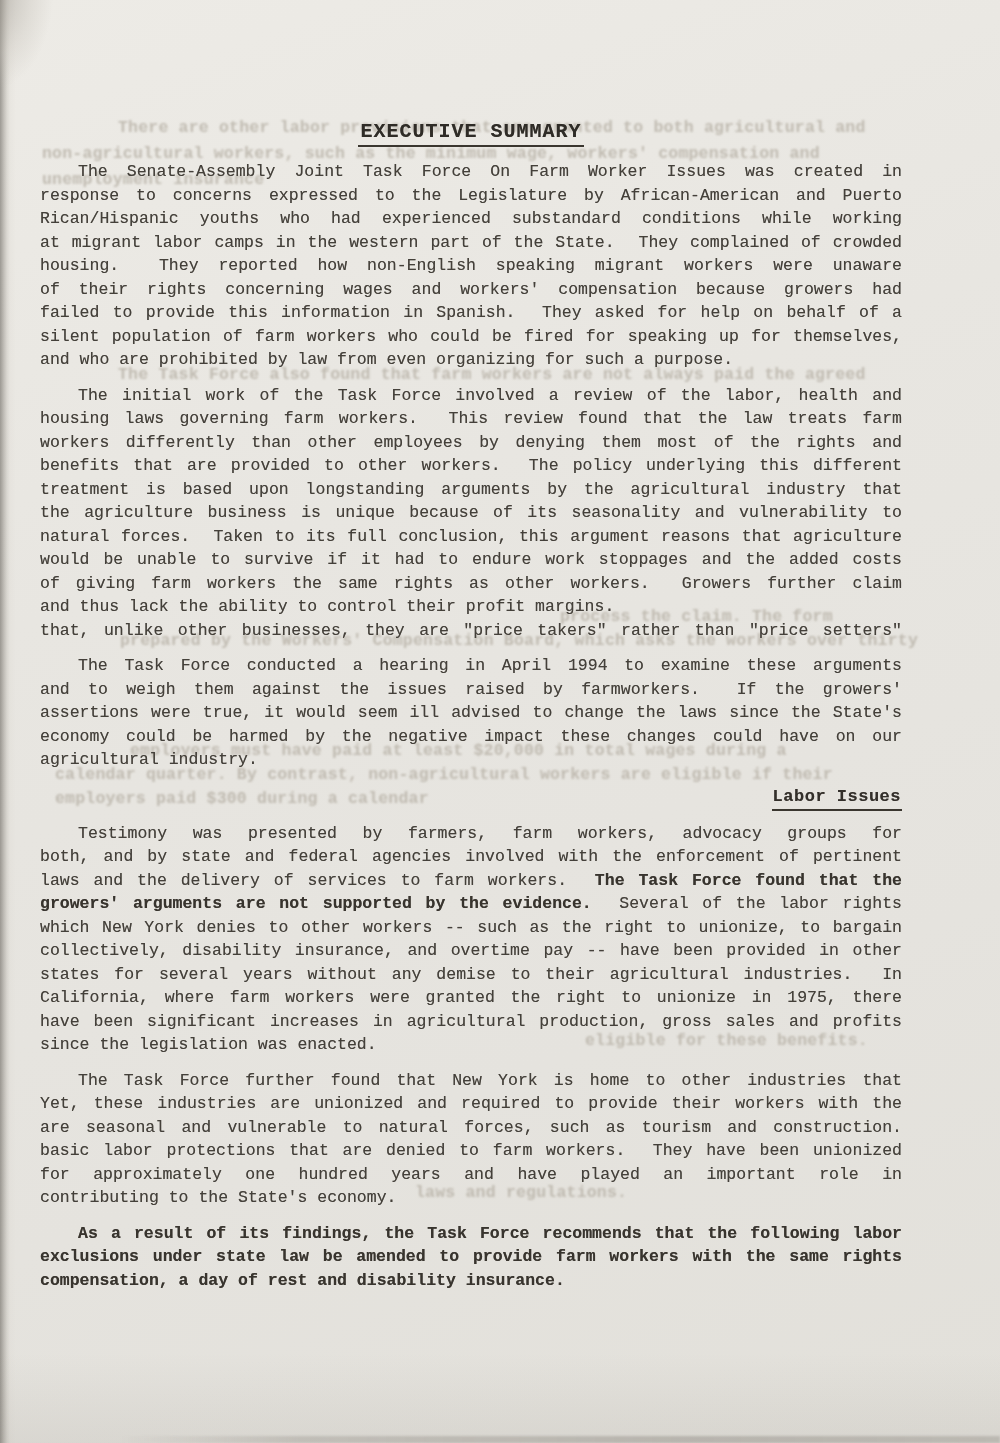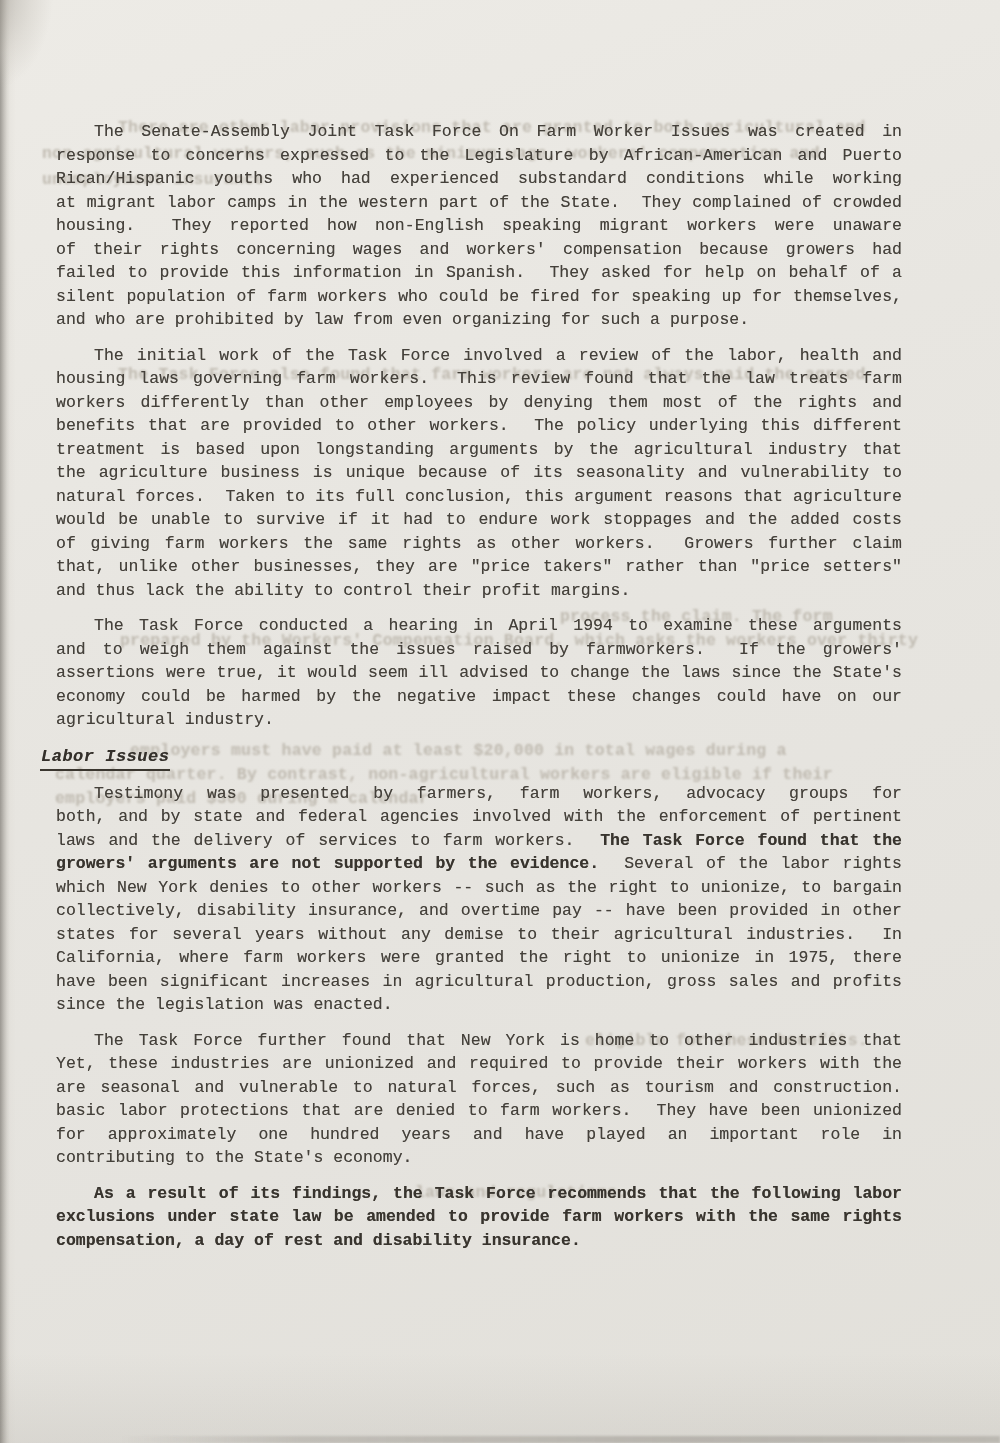--- a/index.html
+++ b/index.html
@@ -40,27 +40,27 @@
     filter:blur(1.3px);opacity:.8;
   }
   
   .content{position:absolute;left:40px;top:120px;width:862px;}
   .doc-title-row{text-align:center;height:24px;line-height:24px;margin-bottom:16px;}
   .doc-title{
     display:inline-block;font-weight:700;font-size:20px;letter-spacing:1px;
     color:#2f2c27;border-bottom:2.5px solid #3a362f;padding:0 2px 1px 2px;
     text-shadow:0 0 .5px rgba(47,44,39,.55);
   }
-  .section-heading-row{text-align:left;height:22px;line-height:22px;margin:14px 0;font-style:italic;}
+  .section-heading-row{text-align:right;height:22px;line-height:22px;margin:14px 0;}
   .section-heading{
     display:inline-block;font-weight:700;font-size:17px;letter-spacing:.5px;
     color:#332f2a;border-bottom:2px solid #3a362f;padding:0 1px 1px 1px;
     text-shadow:0 0 .5px rgba(47,44,39,.5);
   }
-  .para{margin:0 0 12px 16px;font-size:16.5px;}
+  .para{margin:0 0 12px 0;font-size:16.5px;}
   .para:last-child{margin-bottom:0;}
   .line{
     height:23.5px;line-height:23.5px;
     text-align:justify;text-align-last:justify;
     overflow:hidden;
     text-shadow:0 0 .45px rgba(62,58,51,.5);
   }
   .line.first{padding-left:38px;}
   .line.last{text-align-last:left;}
   .b{font-weight:700;color:#38342e;text-shadow:0 0 .55px rgba(50,46,40,.6);}
@@ -79,20 +79,23 @@
       <div class="ghost-line" style="left: 120px; top: 630px;">prepared by the Workers' Compensation Board, which asks the workers over thirty</div>
       <div class="ghost-line" style="left: 130px; top: 740px;">employers must have paid at least $20,000 in total wages during a</div>
       <div class="ghost-line" style="left: 55px; top: 764px;">calendar quarter.  By contrast, non-agricultural workers are eligible if their</div>
       <div class="ghost-line" style="left: 55px; top: 788px;">employers paid $300 during a calendar</div>
       <div class="ghost-line" style="left: 585px; top: 1030px;">eligible for these benefits.</div>
       <div class="ghost-line" style="left: 415px; top: 1182px;">laws and regulations.</div>
     </div>
 
   <div class="content">
 
+    <div class="doc-title-row">
+      <span class="doc-title">EXECUTIVE SUMMARY</span>
+    </div>
 
     <div class="para">
         <div class="line first"><span>The Senate-Assembly Joint Task Force On Farm Worker Issues was created in</span></div>
         <div class="line"><span>response to concerns expressed to the Legislature by African-American and Puerto</span></div>
         <div class="line"><span>Rican/Hispanic youths who had experienced substandard conditions while working</span></div>
         <div class="line"><span>at migrant labor camps in the western part of the State.&nbsp; They complained of crowded</span></div>
         <div class="line"><span>housing.&nbsp; They reported how non-English speaking migrant workers were unaware</span></div>
         <div class="line"><span>of their rights concerning wages and workers' compensation because growers had</span></div>
         <div class="line"><span>failed to provide this information in Spanish.&nbsp; They asked for help on behalf of a</span></div>
         <div class="line"><span>silent population of farm workers who could be fired for speaking up for themselves,</span></div>
@@ -101,22 +104,22 @@
     <div class="para">
         <div class="line first"><span>The initial work of the Task Force involved a review of the labor, health and</span></div>
         <div class="line"><span>housing laws governing farm workers.&nbsp; This review found that the law treats farm</span></div>
         <div class="line"><span>workers differently than other employees by denying them most of the rights and</span></div>
         <div class="line"><span>benefits that are provided to other workers.&nbsp; The policy underlying this different</span></div>
         <div class="line"><span>treatment is based upon longstanding arguments by the agricultural industry that</span></div>
         <div class="line"><span>the agriculture business is unique because of its seasonality and vulnerability to</span></div>
         <div class="line"><span>natural forces.&nbsp; Taken to its full conclusion, this argument reasons that agriculture</span></div>
         <div class="line"><span>would be unable to survive if it had to endure work stoppages and the added costs</span></div>
         <div class="line"><span>of giving farm workers the same rights as other workers.&nbsp; Growers further claim</span></div>
+        <div class="line last"><span>and thus lack the ability to control their profit margins.</span></div>
         <div class="line"><span>that, unlike other businesses, they are "price takers" rather than "price setters"</span></div>
-        <div class="line last"><span>and thus lack the ability to control their profit margins.</span></div>
       </div>
     <div class="para">
         <div class="line first"><span>The Task Force conducted a hearing in April 1994 to examine these arguments</span></div>
         <div class="line"><span>and to weigh them against the issues raised by farmworkers.&nbsp; If the growers'</span></div>
         <div class="line"><span>assertions were true, it would seem ill advised to change the laws since the State's</span></div>
         <div class="line"><span>economy could be harmed by the negative impact these changes could have on our</span></div>
         <div class="line last"><span>agricultural industry.</span></div>
       </div>
 
     <div class="section-heading-row">

